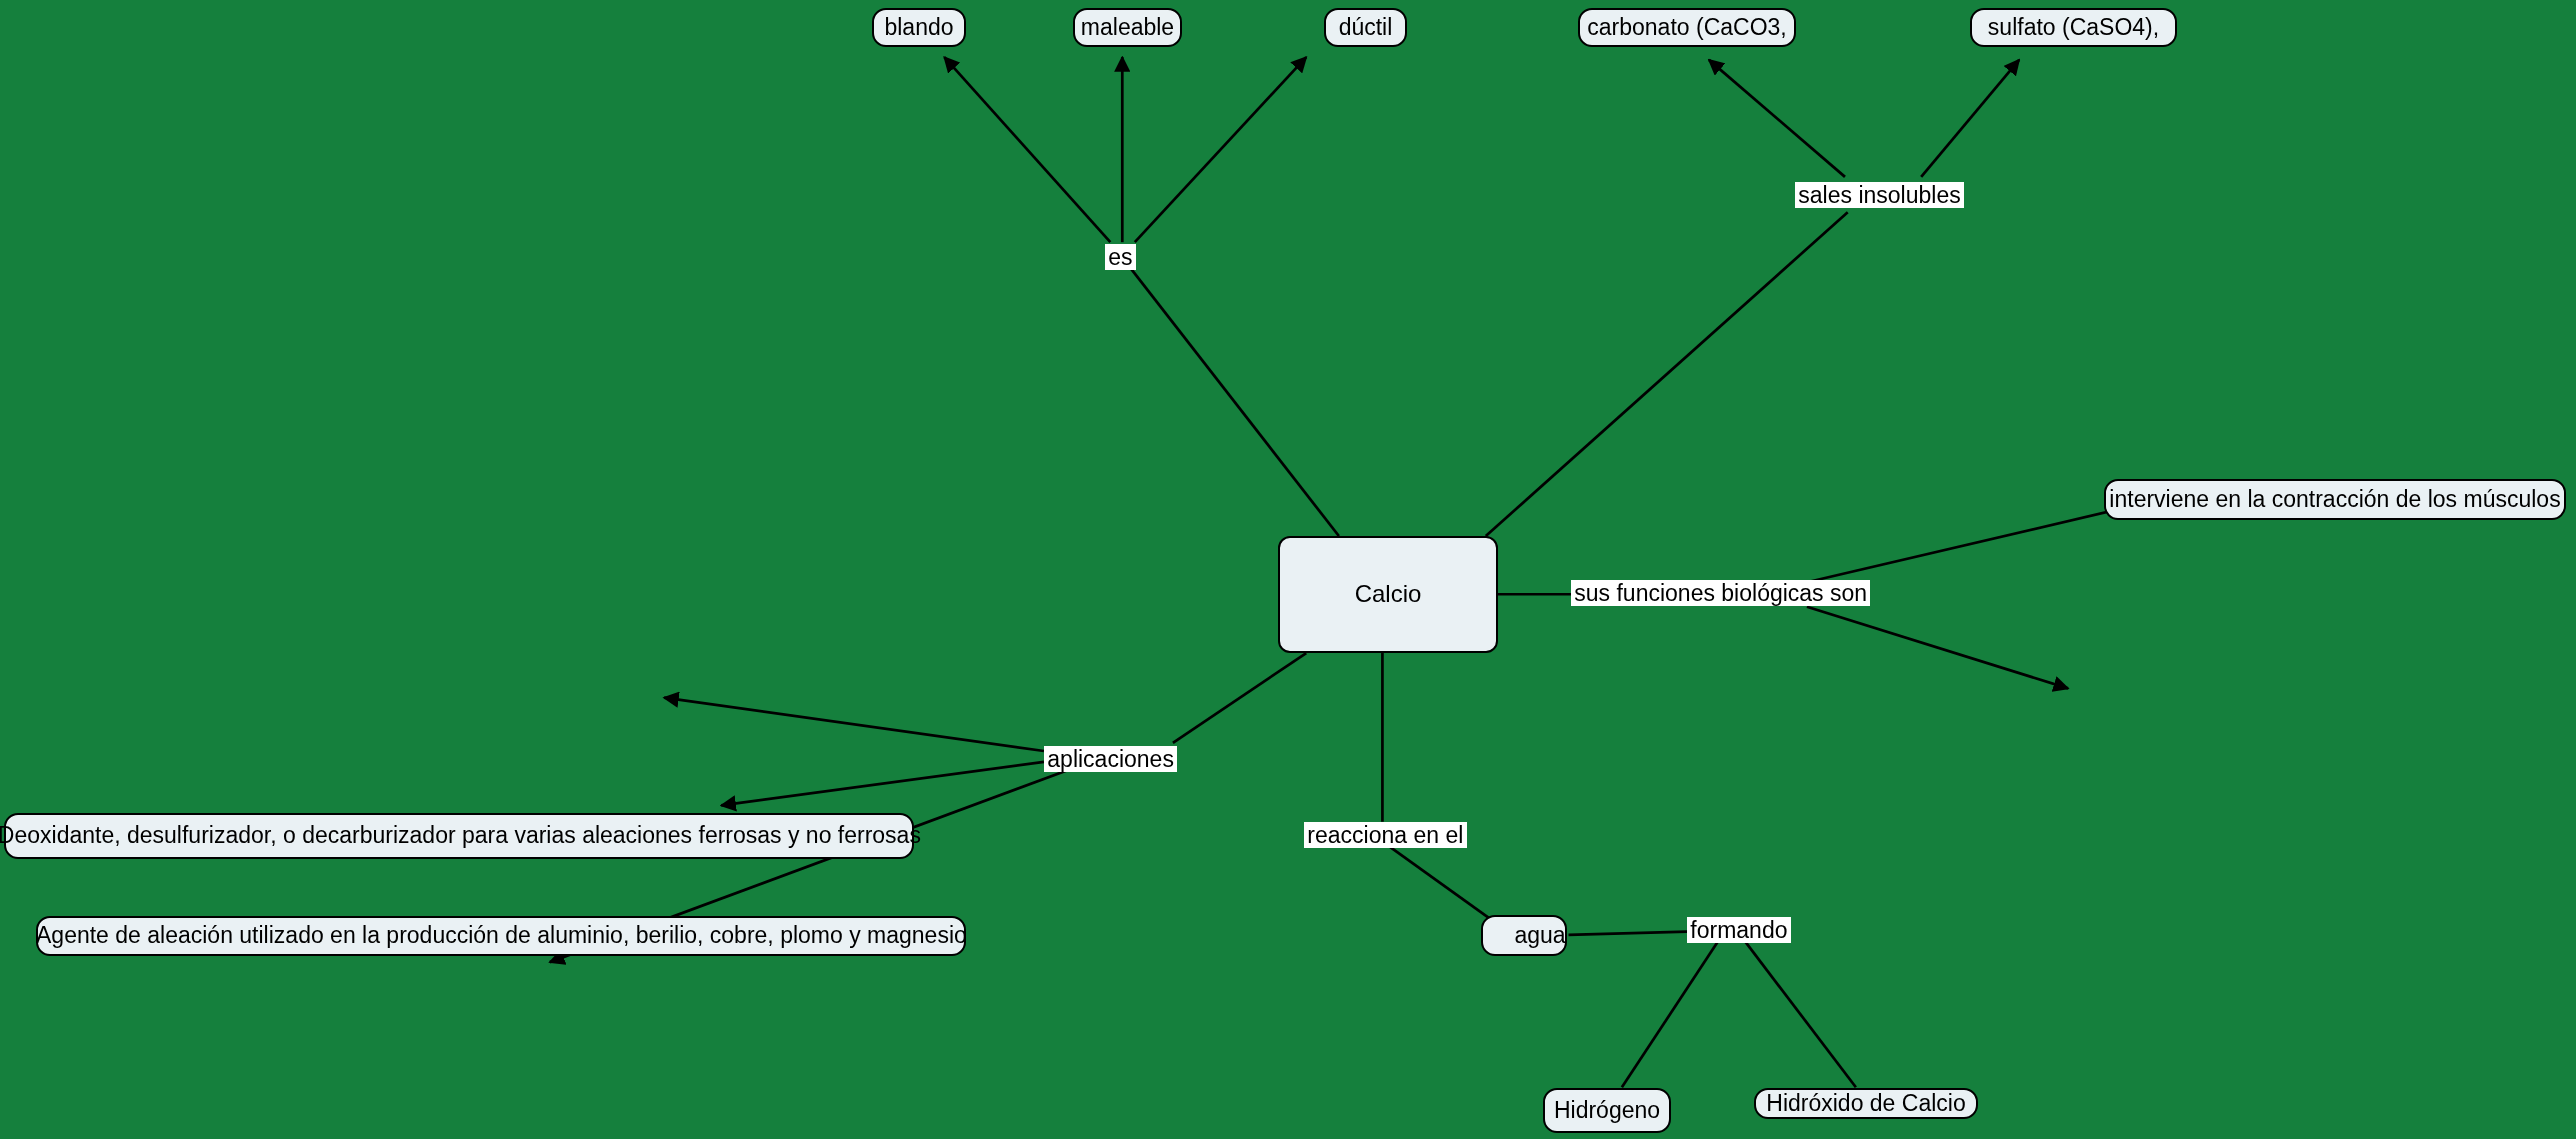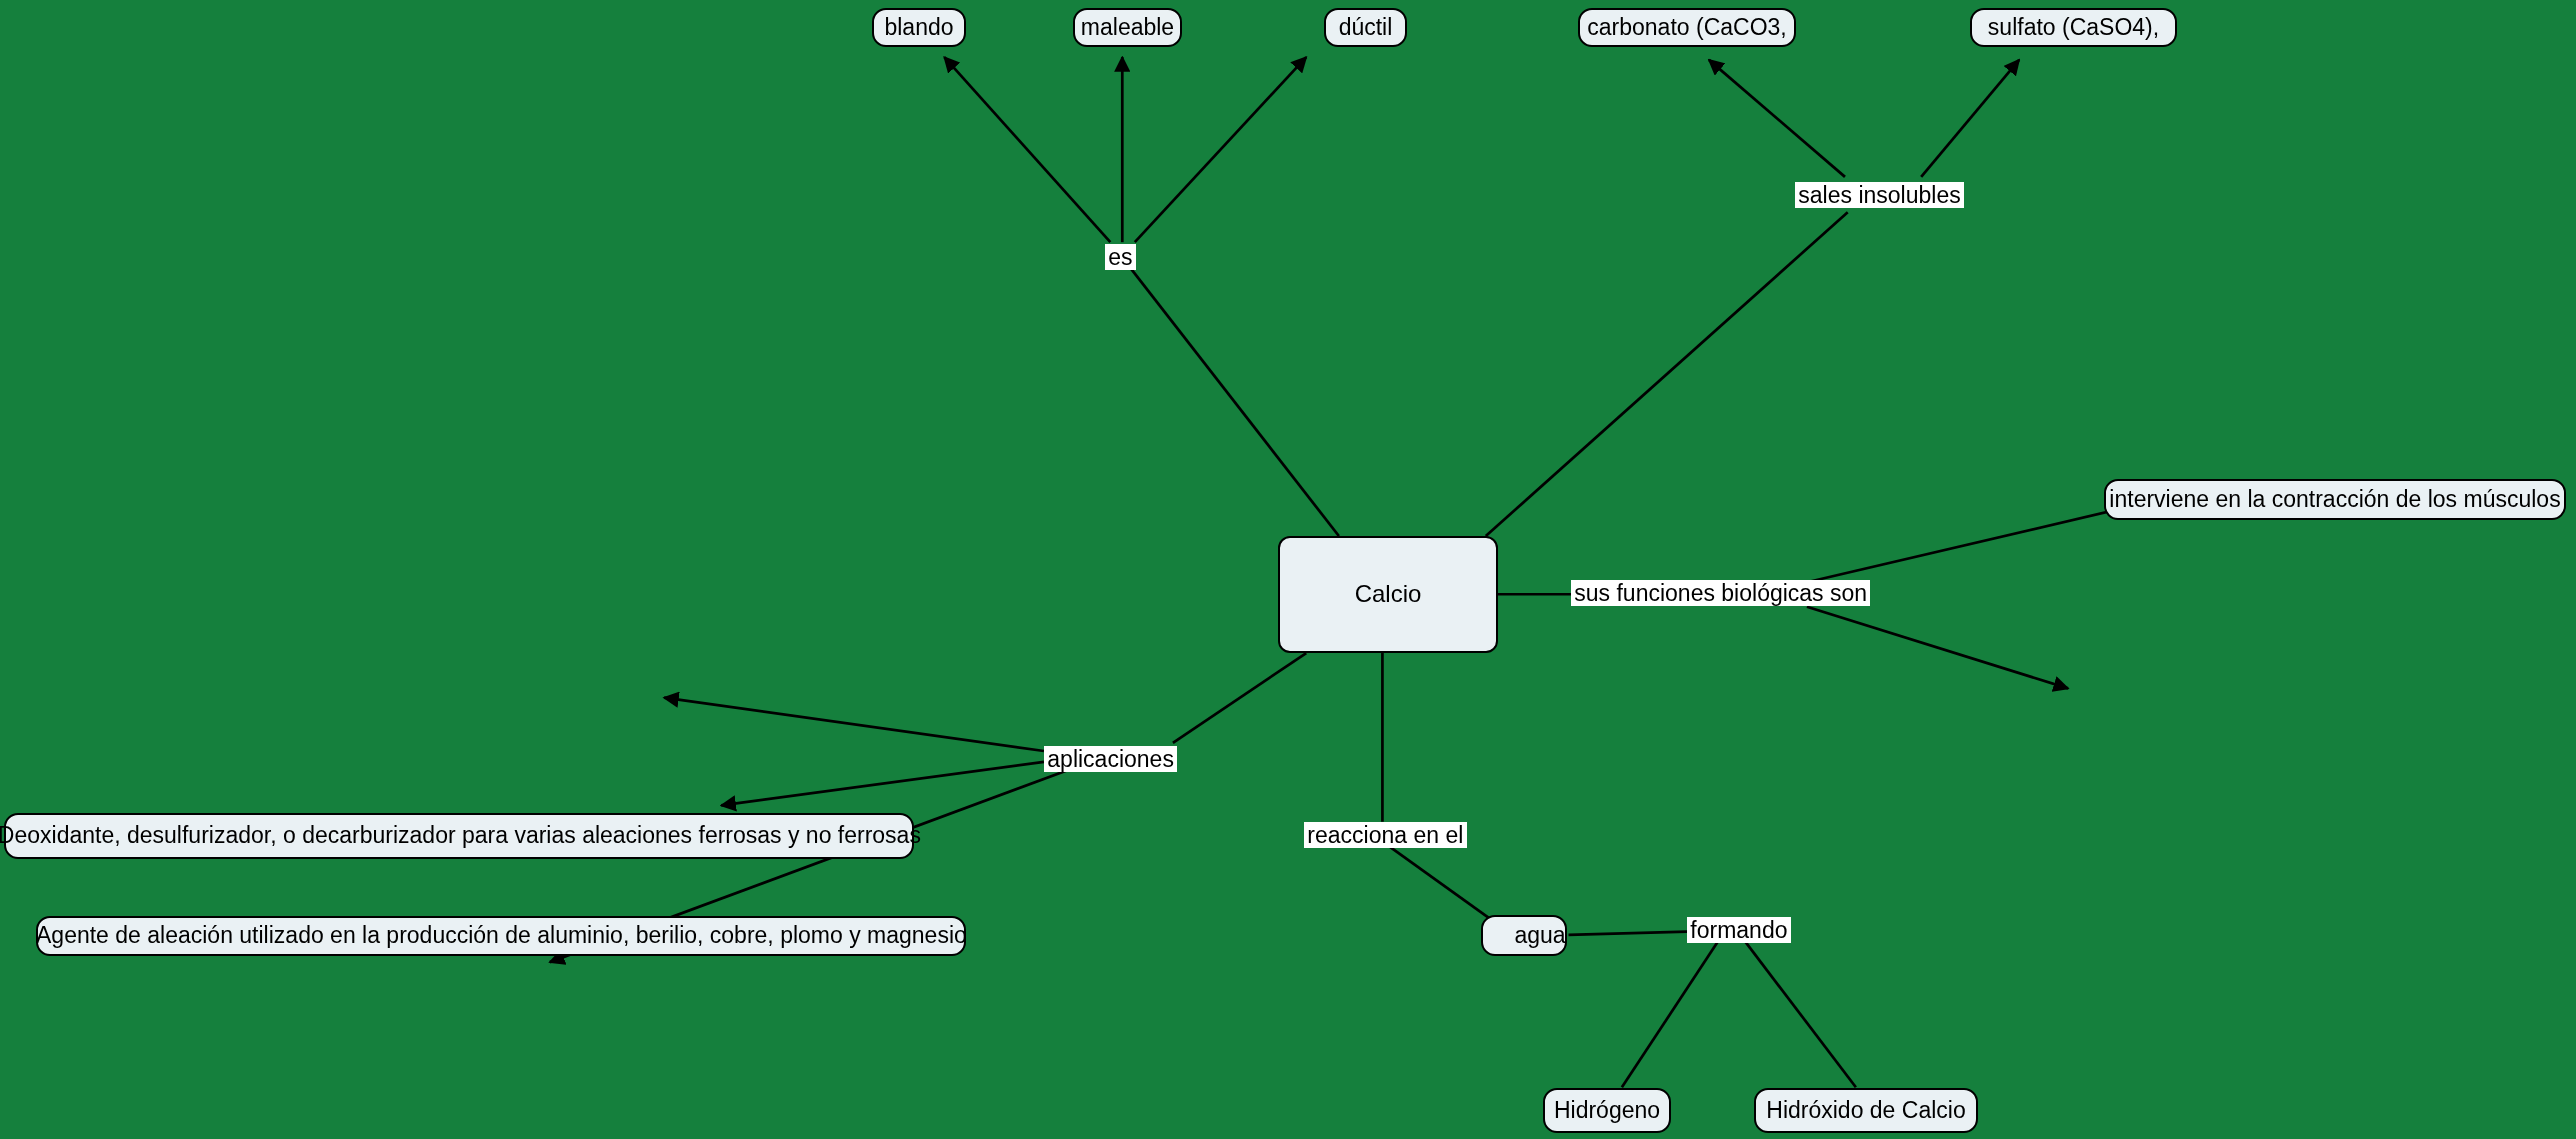--- a/index.html
+++ b/index.html
@@ -116,21 +116,21 @@
 
 
   <div class="node" style="left:4.4px; top:801px; width:910px; height:46px;margin-top:12px;">Deoxidante, desulfurizador, o decarburizador para varias aleaciones ferrosas y no ferrosas</div>
 
   <div class="node" style="left:4.4px; top:916px; width:930px; height:40px;margin-left:32px;">Agente de aleación utilizado en la producción de aluminio, berilio, cobre, plomo y magnesio</div>
 
   <div class="node" style="left:1481px; top:915px; width:86px; height:41px;padding-left:44px;">agua</div>
 
   <div class="node" style="left:1543px; top:1088px; width:128px; height:45px;">Hidrógeno</div>
 
-  <div class="node" style="left:1754px; top:1088px; width:224px; height:45px;">Hidróxido de Calcio</div>
+  <div class="node" style="left:1754px; top:1088px; width:224px; height:31px;">Hidróxido de Calcio</div>
 
   <div class="linklabel" style="left:1105px; top:244px;">es</div>
 
   <div class="linklabel" style="left:1795px; top:182px;">sales insolubles</div>
 
   <div class="linklabel" style="left:1571px; top:580px;">sus funciones biológicas son</div>
 
   <div class="linklabel" style="left:1044px; top:746px;">aplicaciones</div>
 
   <div class="linklabel" style="left:1304px; top:822px;">reacciona en el</div>

